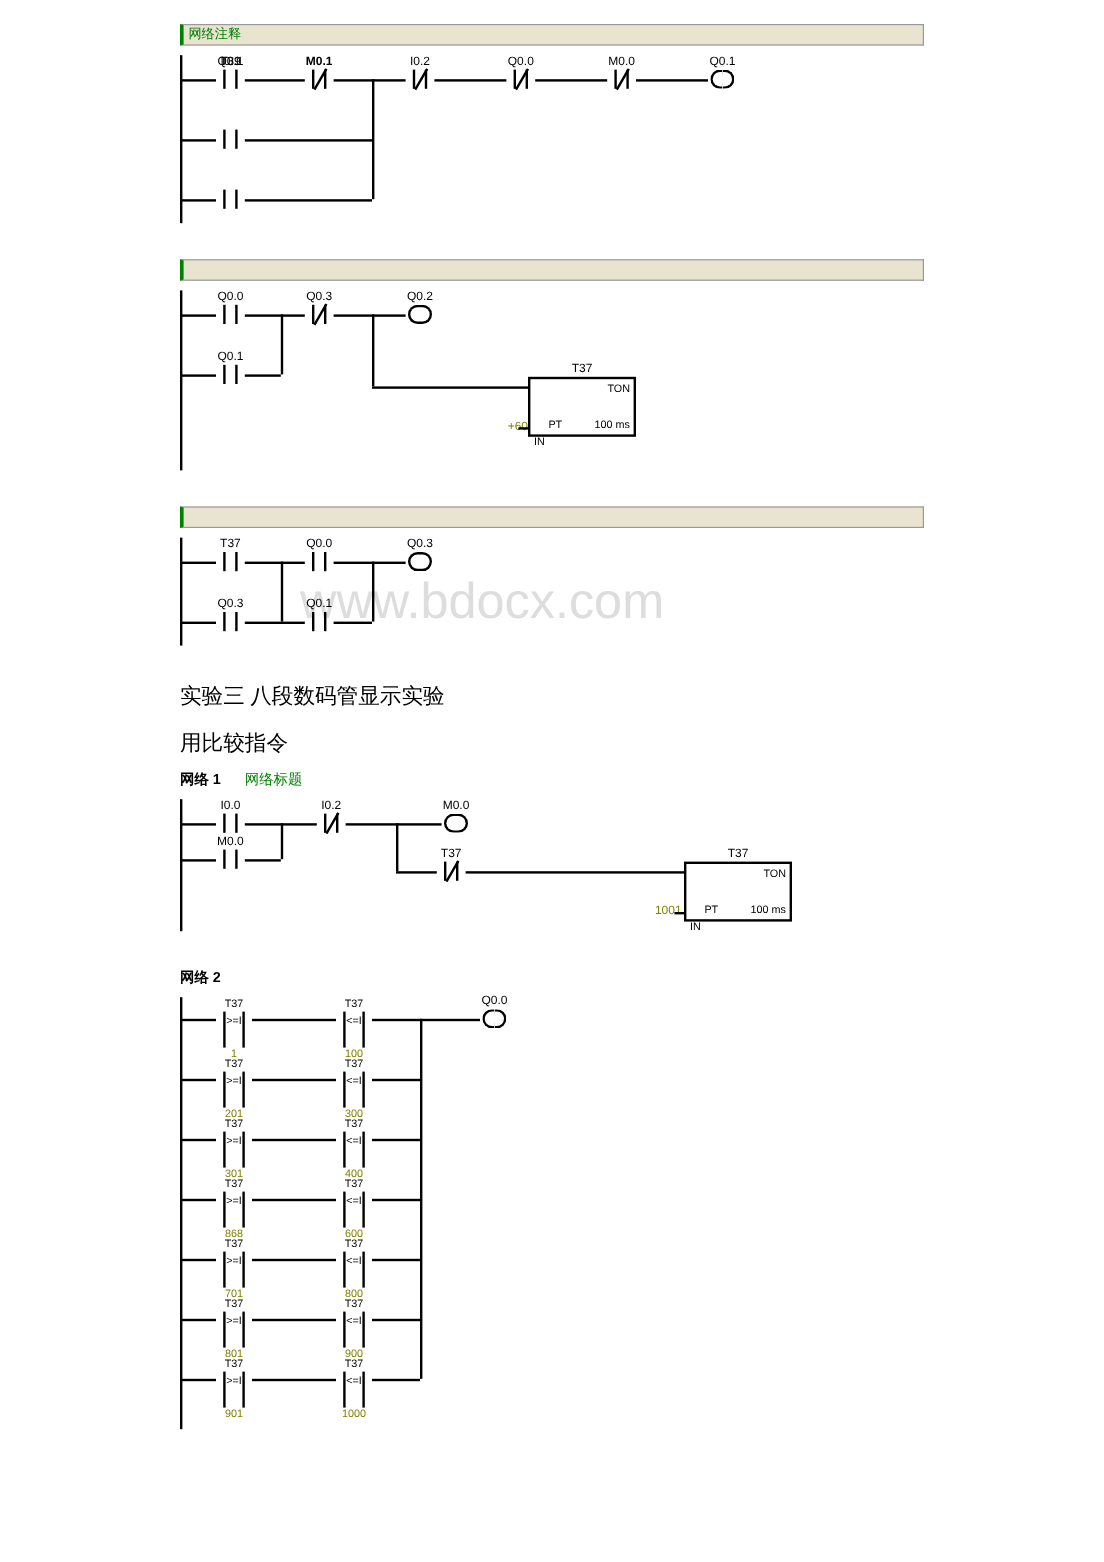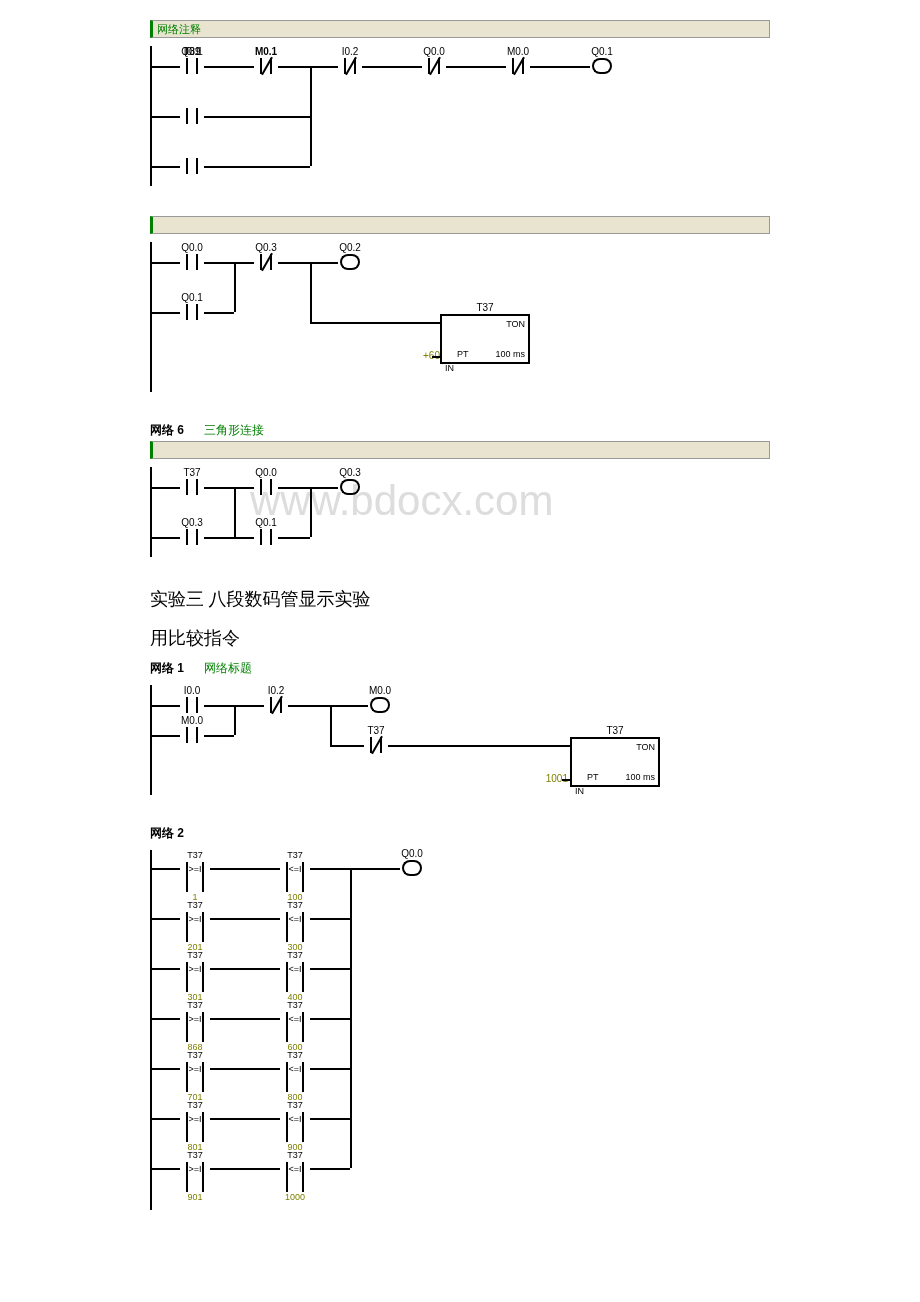--- a/index.html
+++ b/index.html
@@ -132,24 +132,20 @@
       <div class="box-pt">PT</div>
       <div class="box-time">100 ms</div>
     </div>
     <div class="label green" style="left:260px;top:108px;width:30px;text-align:right;">+60</div>
     <div class="wire wire-h" style="left:282px;top:114px;width:8px;"></div>
   </div>
 </div>
 
 <div class="network" style="position:relative;">
   <div class="watermark" style="left:100px;top:55px;text-align:right;">www.bdocx.com</div>
-  <div class="net-header">
-    <span class="net-num">网络 6</span>
-    <span class="net-title">三角形连接</span>
-  </div>
   <div class="net-bar"></div>
   <div class="ladder" style="height:90px;position:relative;z-index:1;">
     <div class="rail"></div>
     <div class="wire wire-h" style="left:0;top:20px;width:30px;"></div>
     <div class="contact-no" style="left:30px;top:12px;"></div>
     <div class="label" style="left:20px;top:0;width:44px;">T37</div>
     <div class="wire wire-h" style="left:54px;top:20px;width:50px;"></div>
     <div class="contact-no" style="left:104px;top:12px;"></div>
     <div class="label" style="left:94px;top:0;width:44px;">Q0.0</div>
     <div class="wire wire-h" style="left:128px;top:20px;width:60px;"></div>

